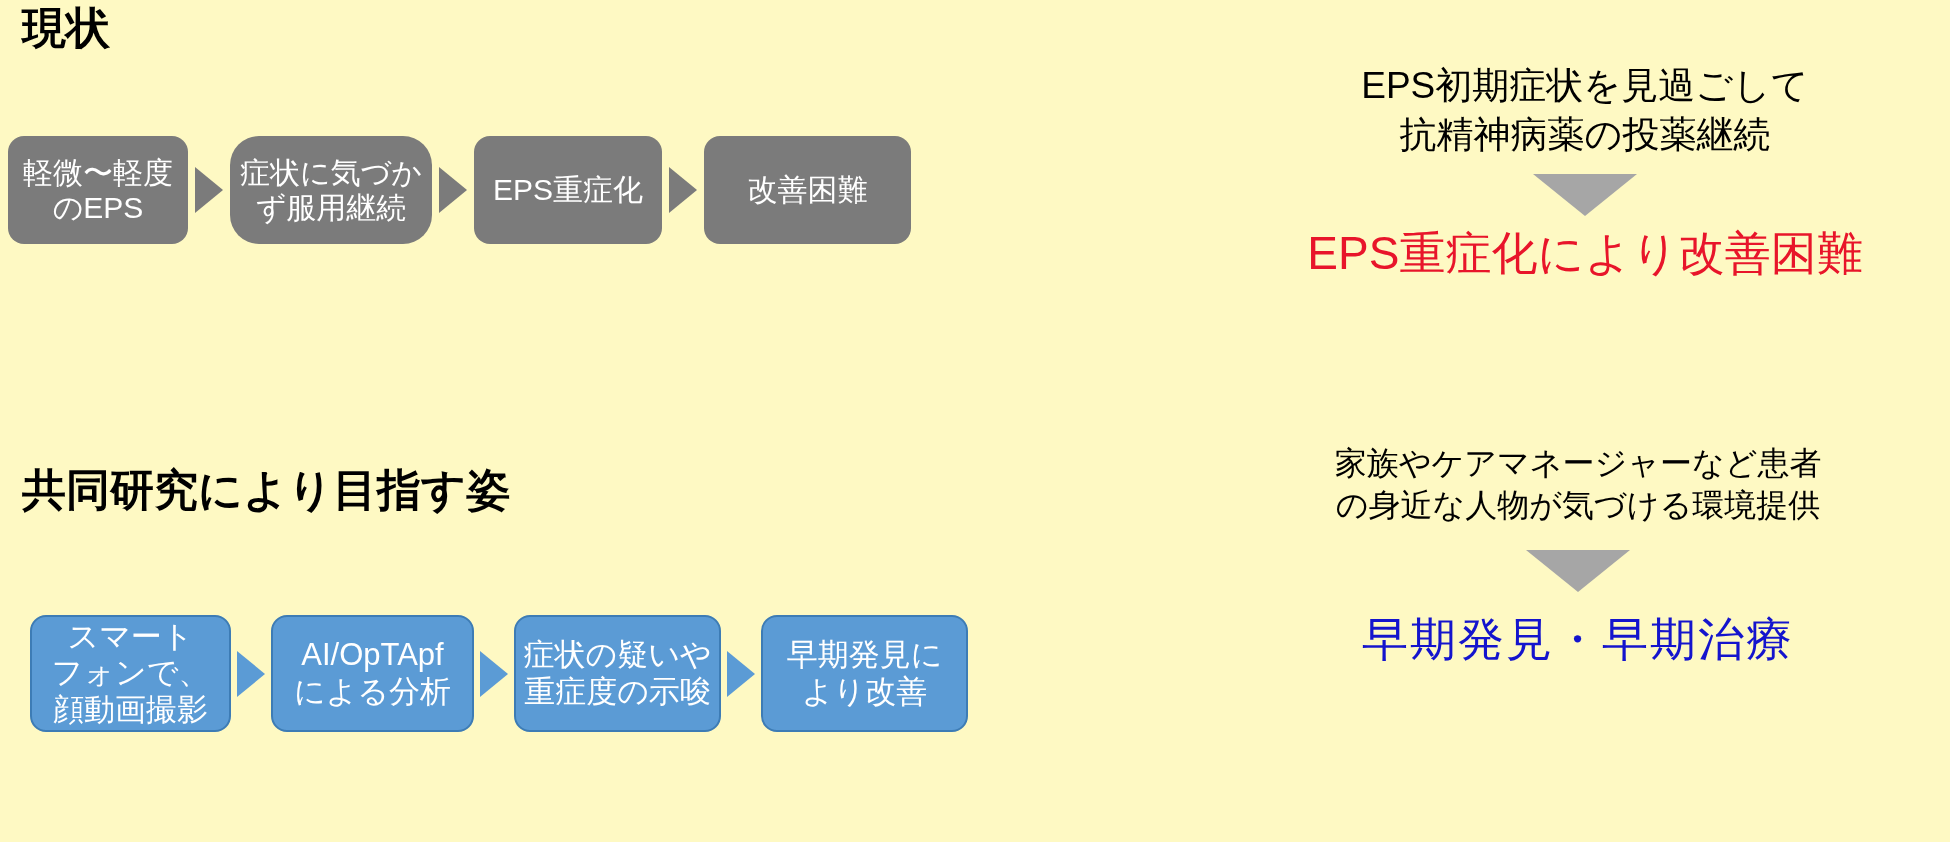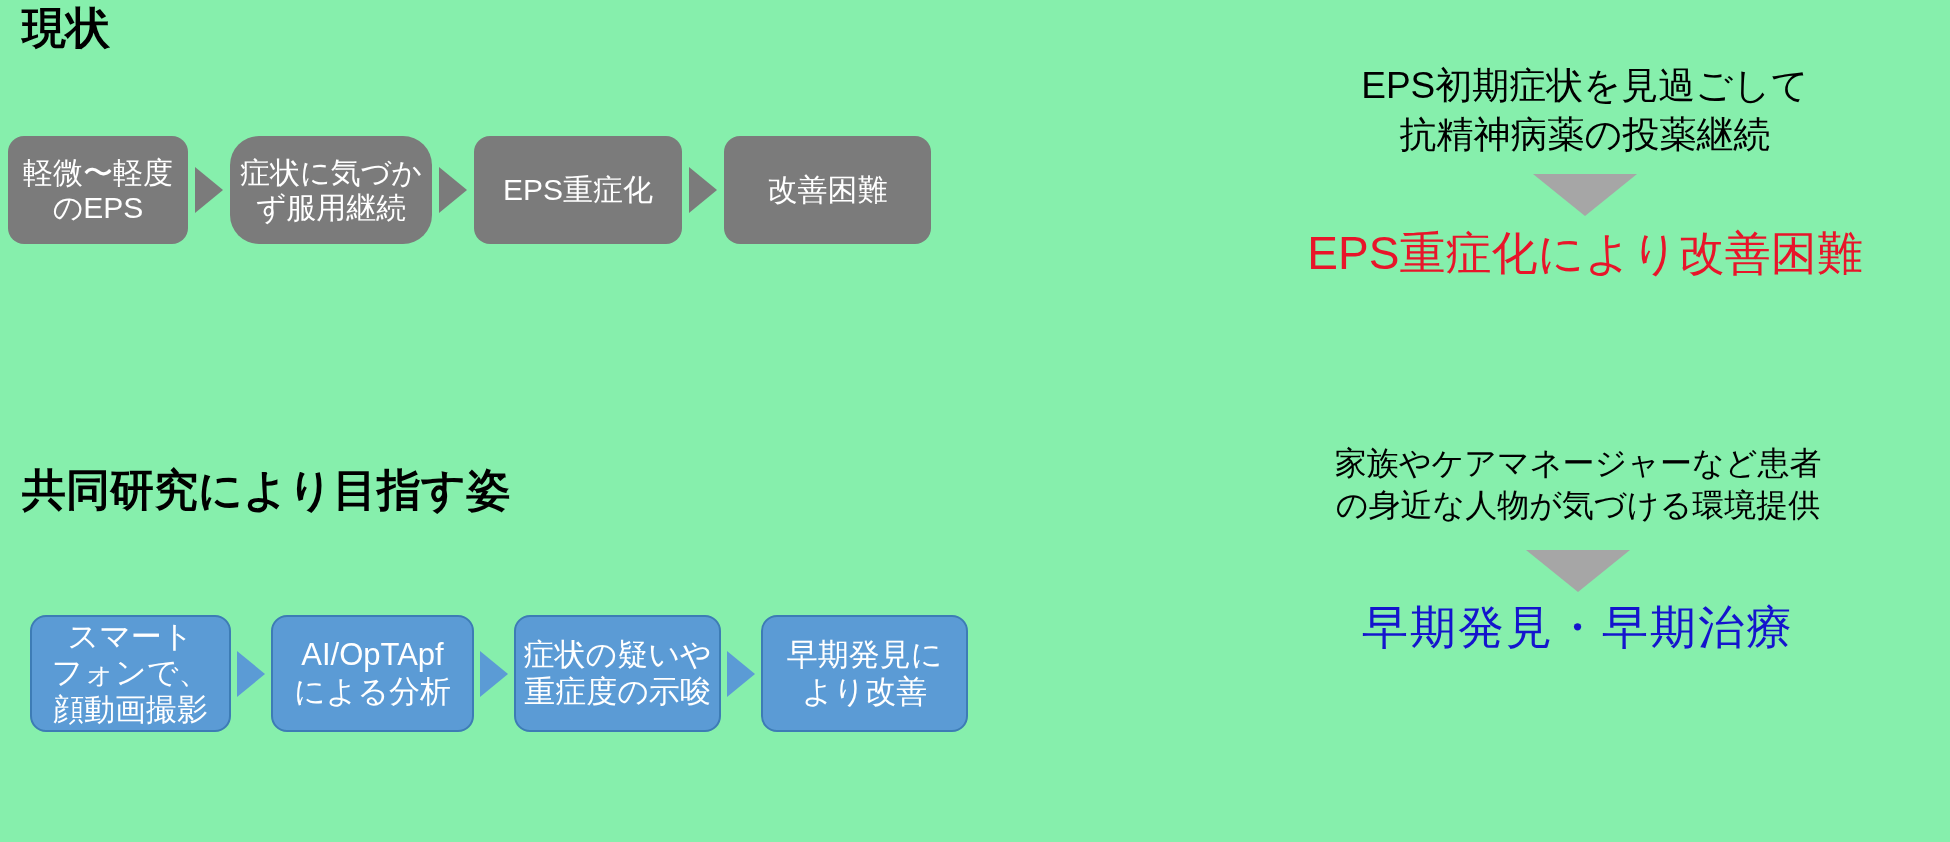--- a/index.html
+++ b/index.html
@@ -14,21 +14,21 @@
     overflow: hidden;
     font-family: "Liberation Sans", "DejaVu Sans", sans-serif;
     -webkit-font-smoothing: antialiased;
   }
 
   .slide {
     position: absolute;
     inset: 0;
     width: 1950px;
     height: 842px;
-    background: #86efac;
+    background: #fef9c3;
     text-decoration: underline;
   }
 
   
   .section-heading {
     position: absolute;
     font-weight: bold;
     color: #000000;
     white-space: nowrap;
     letter-spacing: 0px;
@@ -61,21 +61,21 @@
 
   
   .flow-row-grey .flow-box {
     background: #7b7b7b;
     font-size: 30px;
     height: 108px;
     border: none;
   }
   .flow-row-grey .flow-box.b1 { width: 180px; }
   .flow-row-grey .flow-box.b2 { width: 202px; }
-  .flow-row-grey .flow-box.b3 { width: 208px; }
+  .flow-row-grey .flow-box.b3 { width: 188px; }
   .flow-row-grey .flow-box.b4 { width: 207px; }
 
   
   .flow-row-blue .flow-box {
     background: #5b9bd5;
     border: 2px solid #3d7cb5;
     font-size: 31px;
     height: 117px;
   }
   .flow-row-blue .flow-box.b1 { width: 201px; }
@@ -127,21 +127,21 @@
   }
   #note-goal .down-arrow { margin-top: 24px; }
 
   .note-conclusion {
     margin-top: 14px;
     font-size: 46px;
     line-height: 1.2;
     white-space: nowrap;
   }
   #note-current .note-conclusion { color: #e8152a; margin-top: 10px; }
-  #note-goal .note-conclusion    { color: #1414cd; margin-top: 8px; letter-spacing: 2px; }
+  #note-goal .note-conclusion    { color: #1414cd; margin-top: 20px; letter-spacing: 2px; }
 </style>
 </head>
 <body>
 
 <div class="slide">
 
   <div class="section-heading" id="heading-current">現状</div>
 
   <div class="flow-row flow-row-grey" id="flow-row-current">
 

